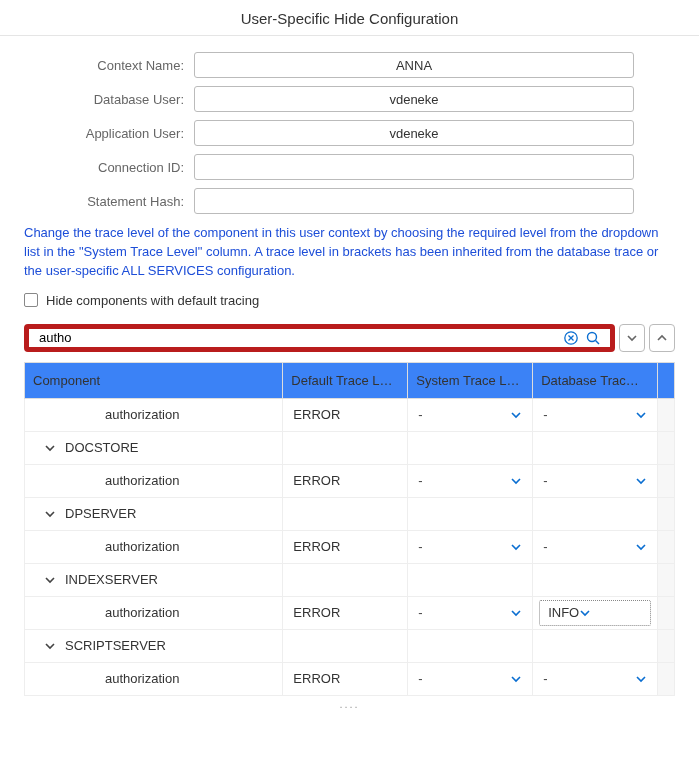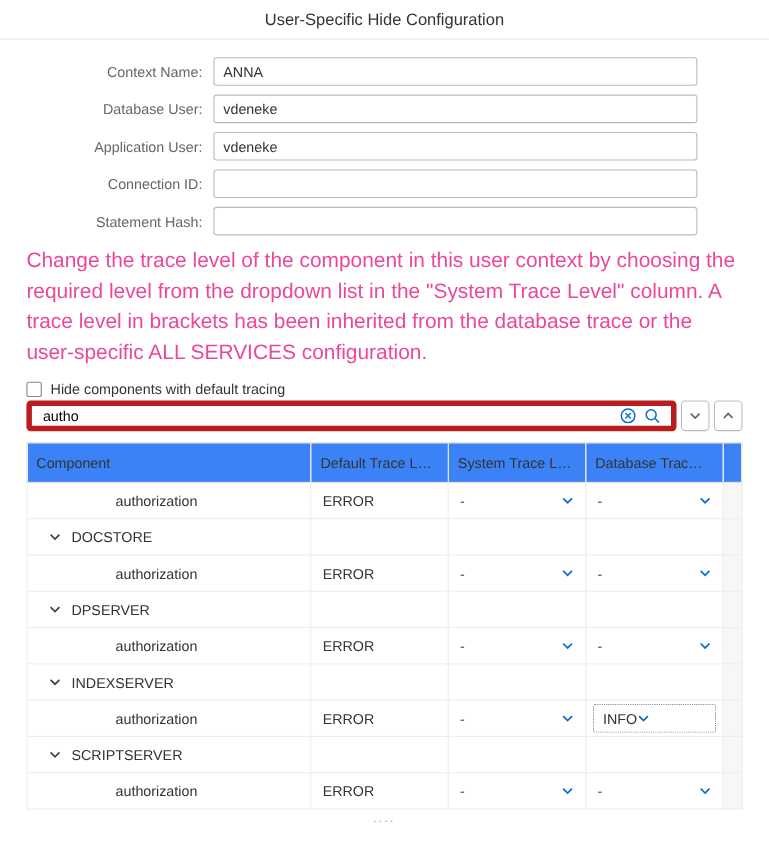--- a/index.html
+++ b/index.html
@@ -40,32 +40,33 @@
   }
   .form-input {
     flex: 1;
     max-width: 440px;
     height: 26px;
     border: 1px solid #bbb;
     border-radius: 3px;
     padding: 0 8px;
     font-size: 13px;
     color: #333;
+    text-align: center;
   }
   .desc {
     margin: 10px 0 12px 0;
-    font-size: 19px;
-    color: #ec4899;
+    font-size: 13px;
+    color: #1d4ed8;
     line-height: 1.45;
   }
   .checkbox-row {
     display: flex;
     align-items: center;
     gap: 8px;
-    margin-bottom: 3px;
+    margin-bottom: 16px;
   }
   .checkbox {
     width: 14px;
     height: 14px;
     border: 1px solid #888;
     border-radius: 2px;
     display: inline-block;
     background: #fff;
   }
   .search-row {

